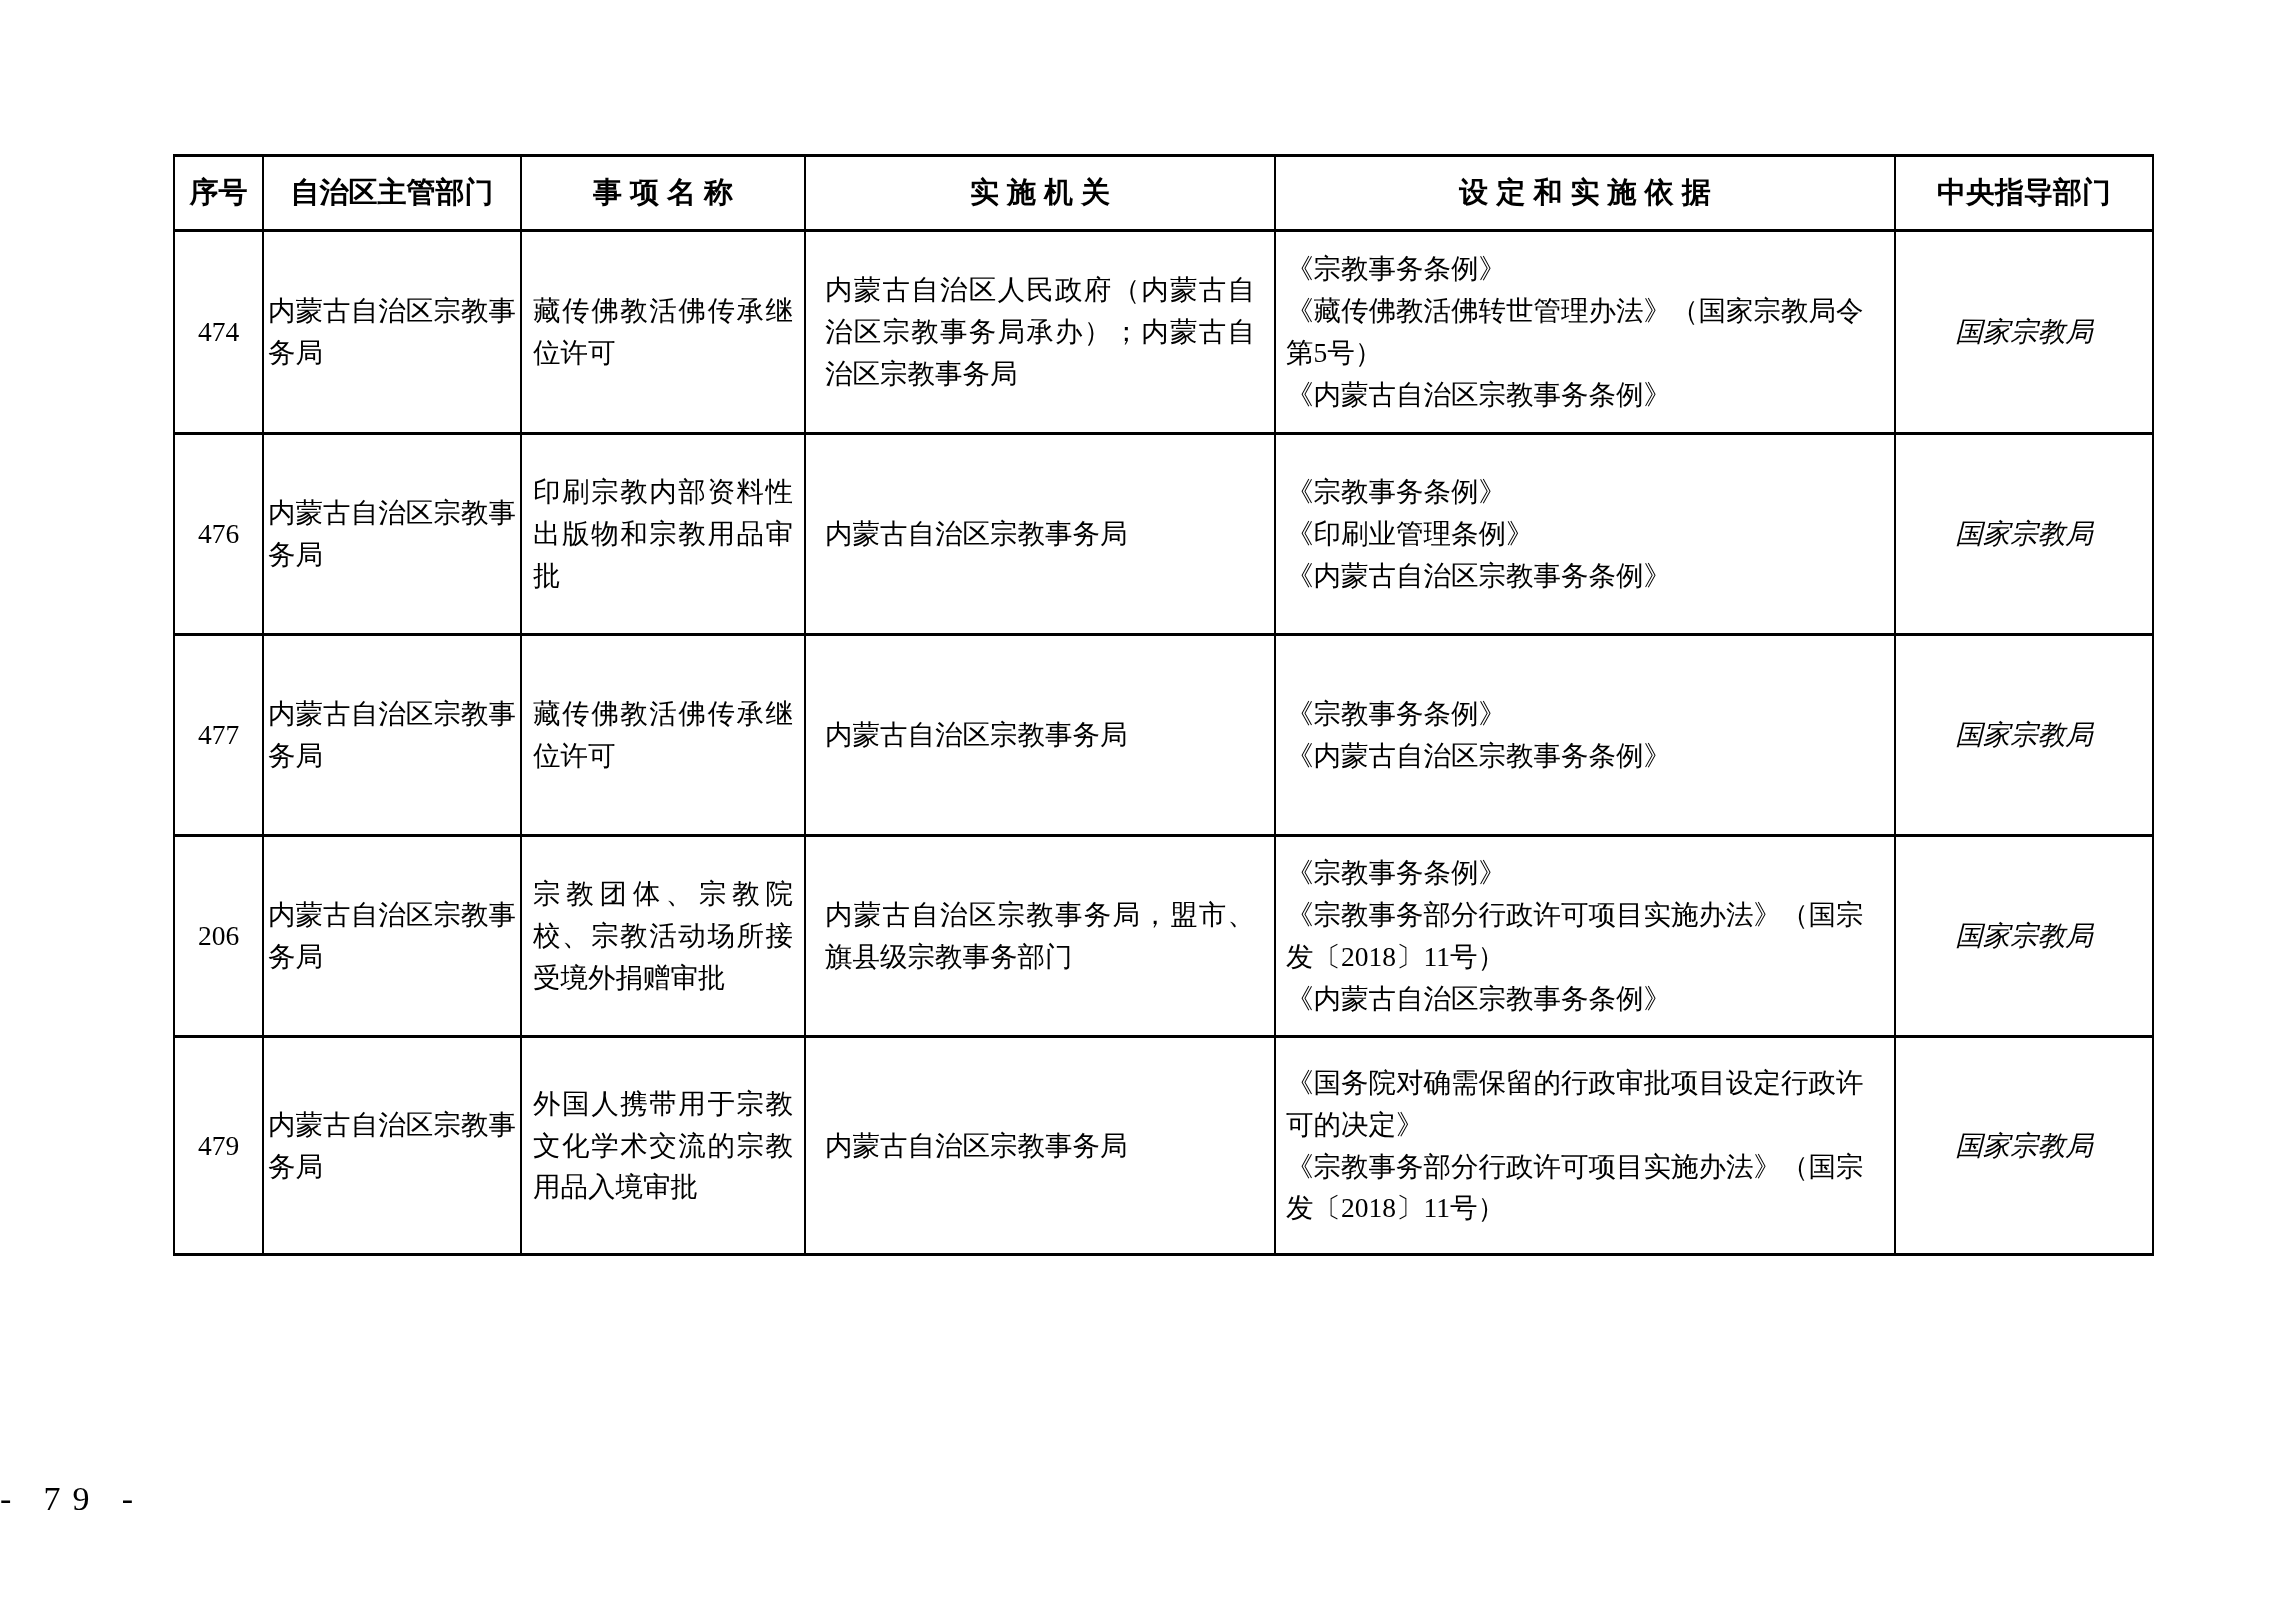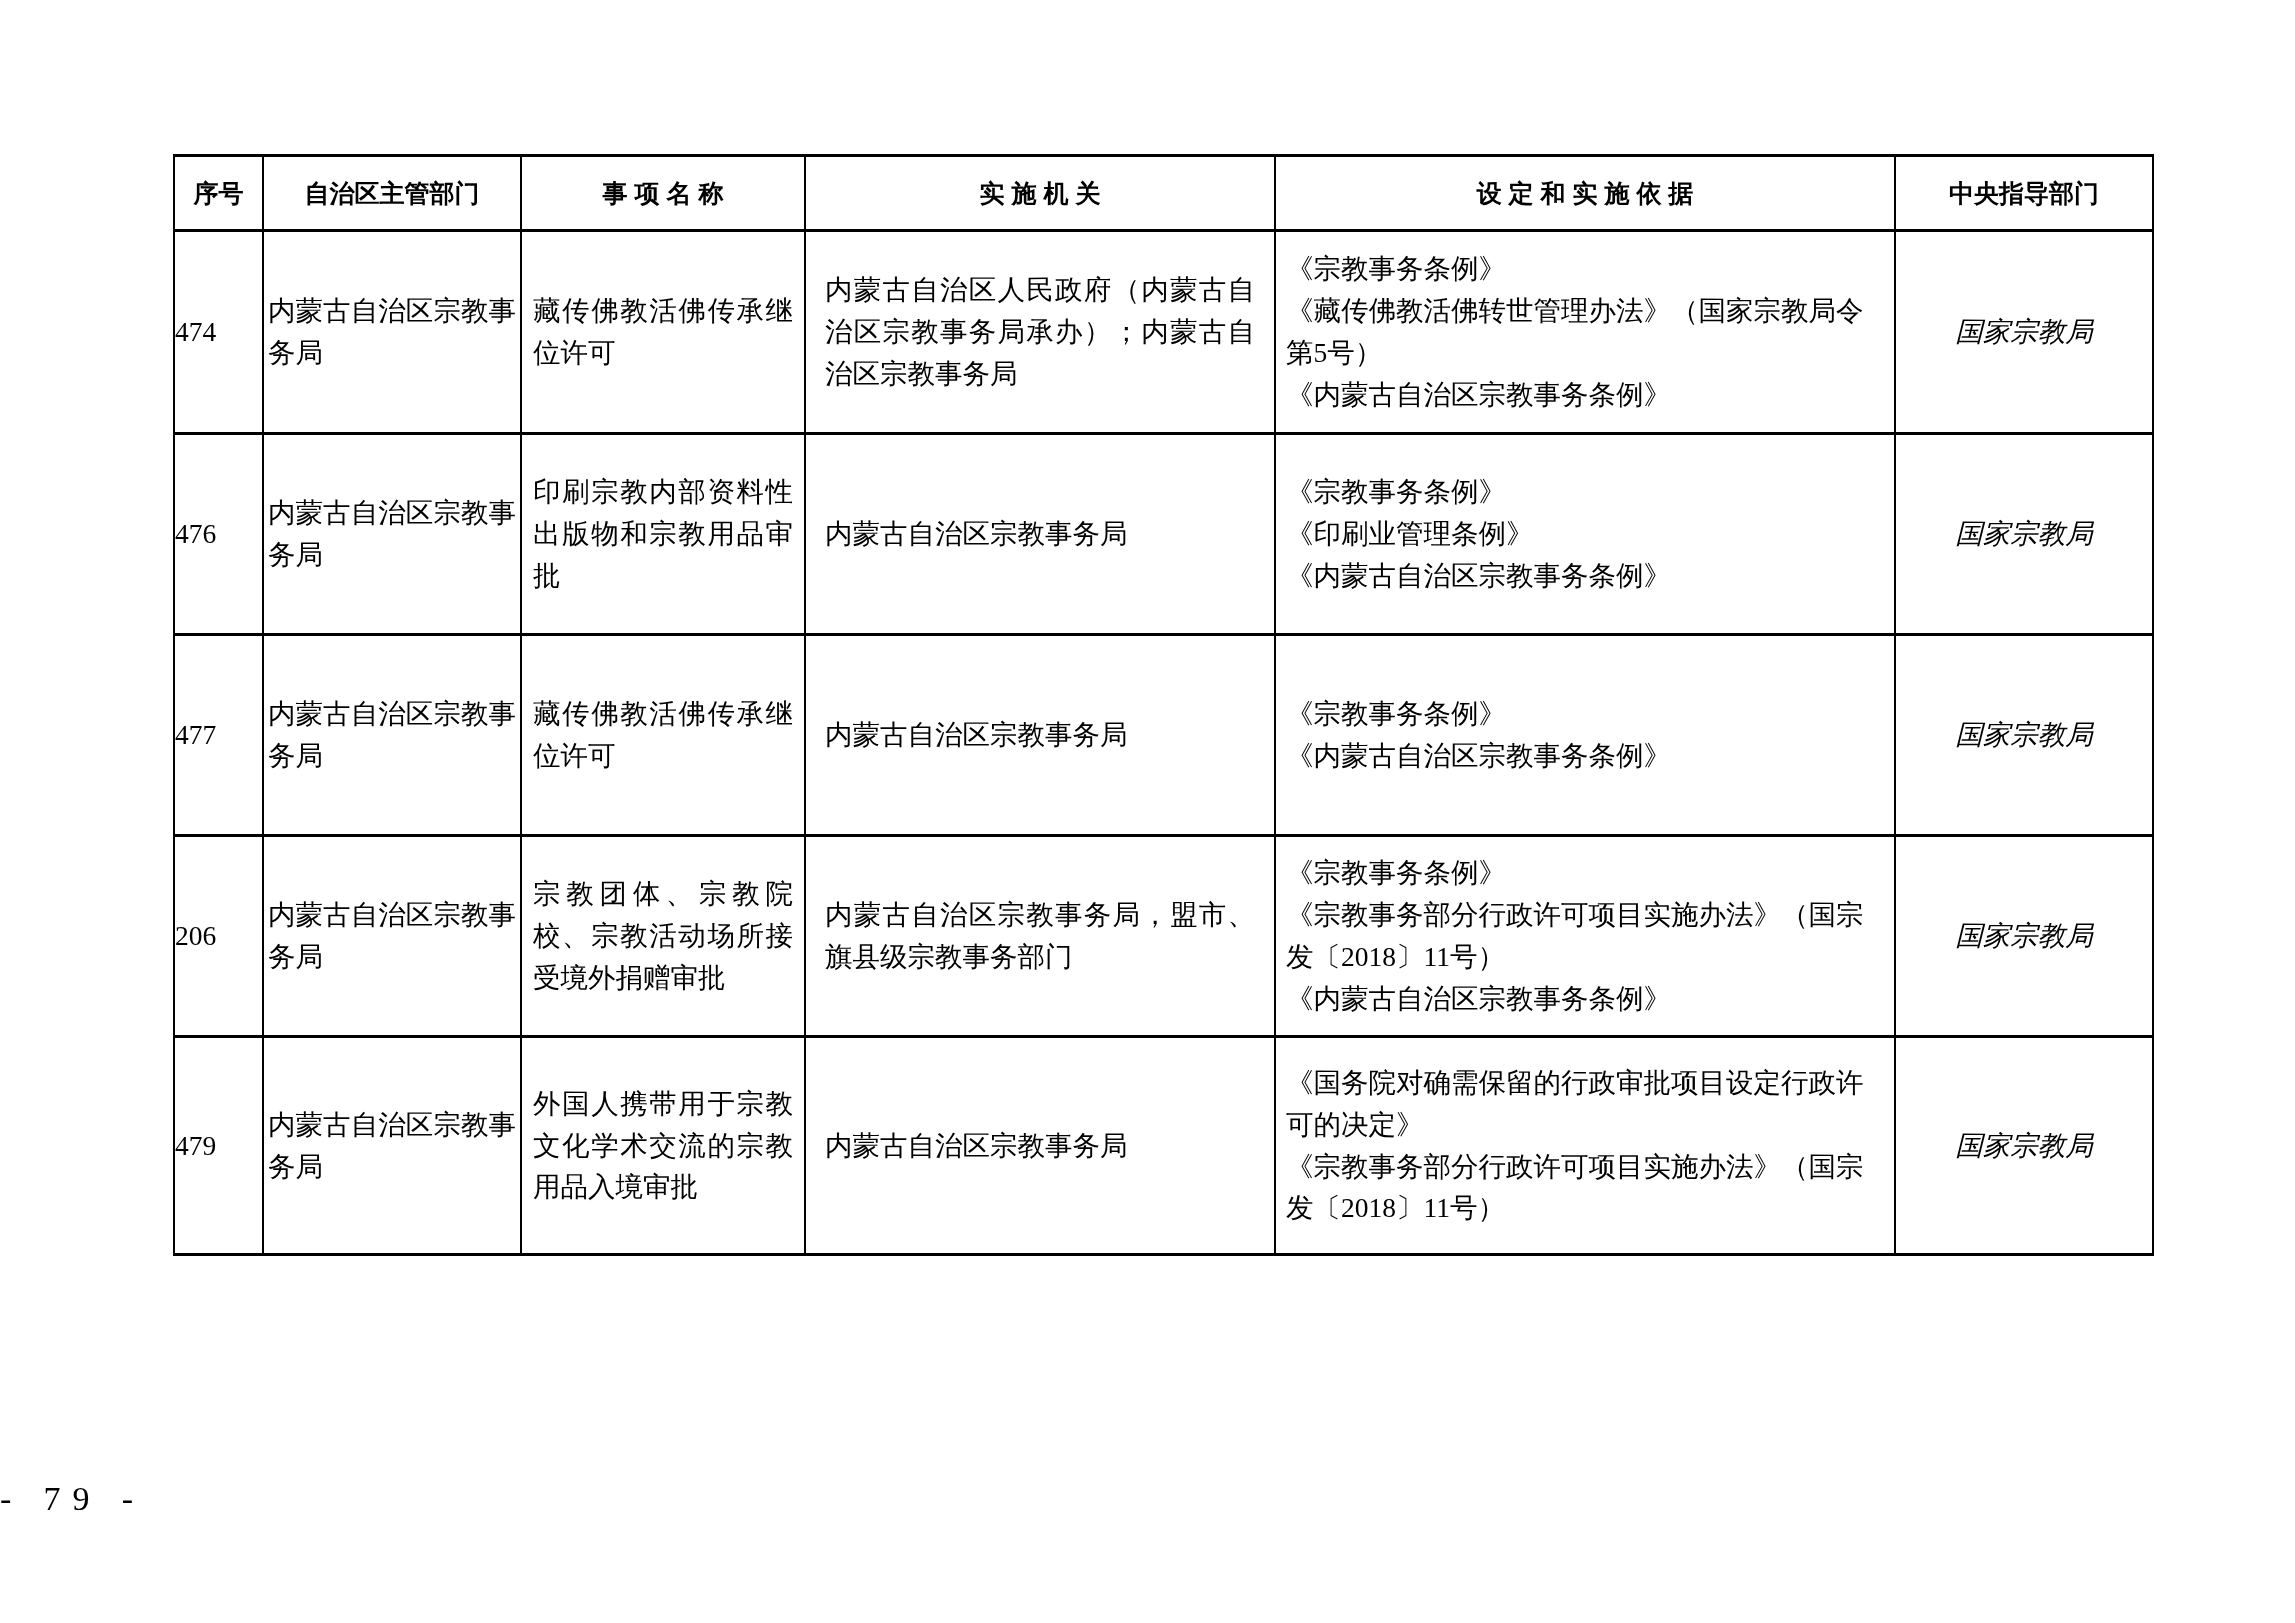--- a/index.html
+++ b/index.html
@@ -21,29 +21,29 @@
     border-left: 2px solid #000;
     border-right: 2px solid #000;
     border-top: 3.9px solid #000;
     border-bottom: 3.9px solid #000;
     vertical-align: middle;
     overflow: hidden;
   }
   .doc-table th {
     font-family: "Liberation Sans", "DejaVu Sans", sans-serif;
     font-weight: bold;
-    font-size: 25px;
+    font-size: 29px;
     text-align: center;
     white-space: nowrap;
   }
   .doc-table td {
     font-size: 27.5px;
     line-height: 1.52;
   }
-  .c-no     { }
+  .c-no     { text-align: center; }
   .c-dept   { text-align: justify; text-justify: inter-character; padding: 0 3.9px; }
   .c-item   { text-align: justify; text-justify: inter-character; padding: 0 11px; }
   .c-agency { text-align: justify; text-justify: inter-character; padding: 0 19px; }
   .c-basis  { text-align: left; white-space: pre-line; padding: 0 10px; }
   .c-central{ text-align: center; font-style: italic; }
   .page-footer {
     position: absolute;
     left: 0; top: 1480px;
     width: 100%;
     text-align: left;

